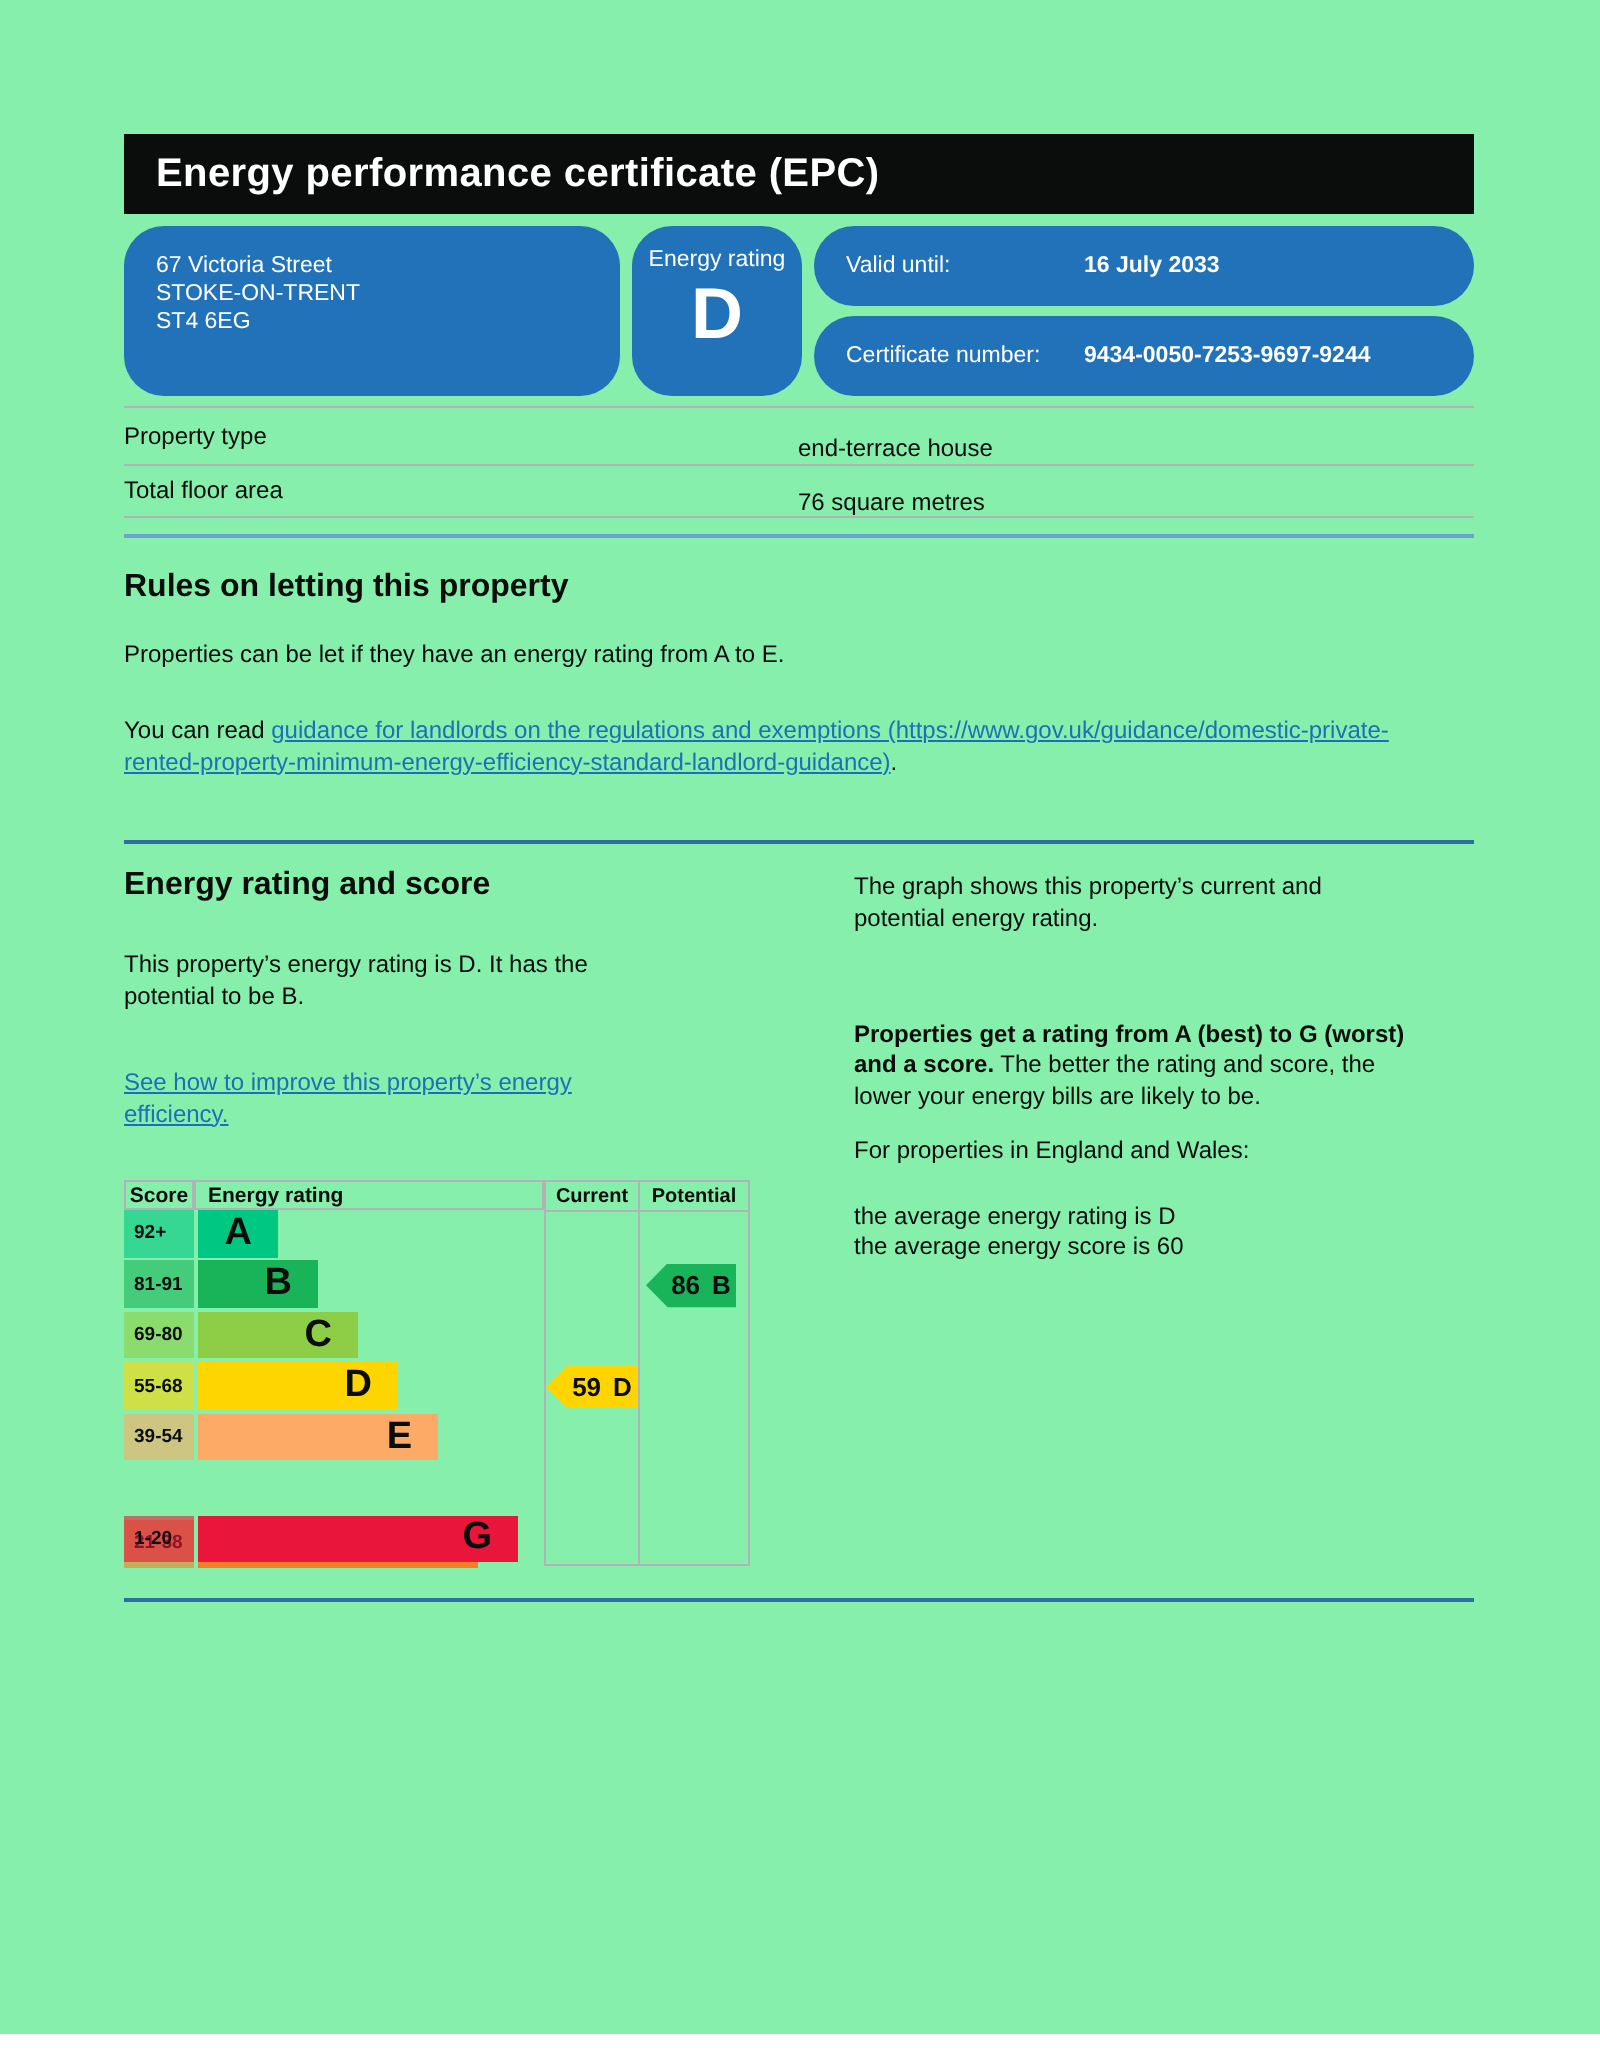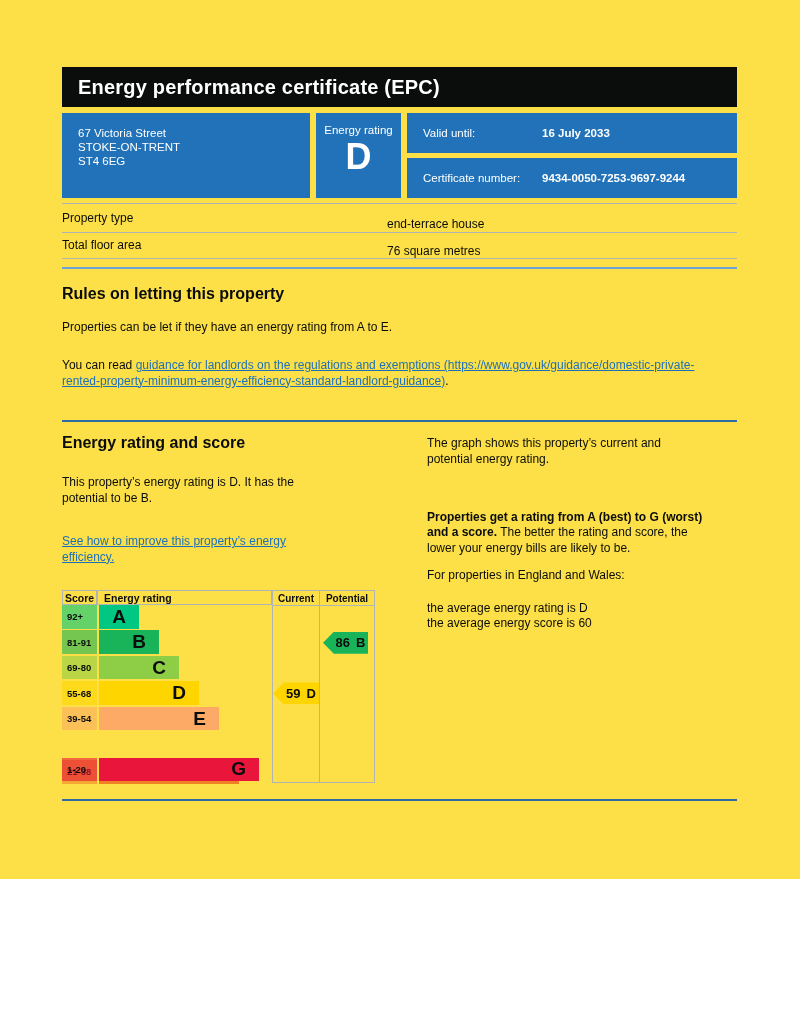--- a/index.html
+++ b/index.html
@@ -7,42 +7,42 @@
     --bar-black:#0b0c0c;
     --text:#0b0c0c;
     --border-gray:#b1b4b6;
     --rule-light:#6ba3d6;
     --rule-dark:#2e6da4;
     --link:#1d70b8;
   }
   *{margin:0;padding:0;box-sizing:border-box;}
   html,body{background:#fff;}
   body{font-family:"Liberation Sans","DejaVu Sans",sans-serif;color:var(--text);}
-  .page{position:relative;width:800px;height:879px;background:#fde047;overflow:hidden;}
+  .page{position:relative;width:800px;height:1017px;background:#86efac;overflow:hidden;}
   .abs{position:absolute;}
 
   
   .black-bar{left:62px;top:67px;width:675px;height:40px;background:var(--bar-black);display:flex;align-items:center;}
   .black-bar h1{color:#ffffff;font-size:20px;font-weight:bold;padding-left:16px;letter-spacing:.2px;}
 
   
-  .bluebox{background:var(--govuk-blue);color:#ffffff;}
+  .bluebox{background:var(--govuk-blue);color:#ffffff;border-radius:20px;}
   .addr-box{left:62px;top:113px;width:248px;height:85px;padding:13px 0 0 16px;font-size:11.5px;line-height:14px;}
   .rating-box{left:316px;top:113px;width:85px;height:85px;text-align:center;padding-top:11px;font-size:11.5px;}
   .rating-big{font-size:36px;font-weight:bold;line-height:40px;margin-top:1px;}
   .valid-box{left:407px;top:113px;width:330px;height:40px;}
   .cert-box{left:407px;top:158px;width:330px;height:40px;}
   .kv{display:flex;align-items:center;height:100%;font-size:11.5px;position:relative;}
   .kv .k{padding-left:16px;}
   .kv .v{position:absolute;left:135px;font-weight:bold;}
 
   
   .tline{height:1px;background:var(--border-gray);width:675px;left:62px;}
   .trow{left:62px;width:675px;display:flex;align-items:center;font-size:12px;}
-  .trow .val{position:absolute;left:325px;margin-top:12px;}
+  .trow .val{position:absolute;left:337px;margin-top:12px;}
 
   .rule{width:675px;height:2px;left:62px;}
   .rule-light{background:var(--rule-light);}
   .rule-dark{background:var(--rule-dark);}
 
   .h2{font-size:16px;font-weight:bold;color:var(--text);}
   .body-txt{font-size:12px;line-height:15.5px;white-space:pre-line;}
   a.lnk{color:var(--link);text-decoration:underline;cursor:pointer;}
 
   

